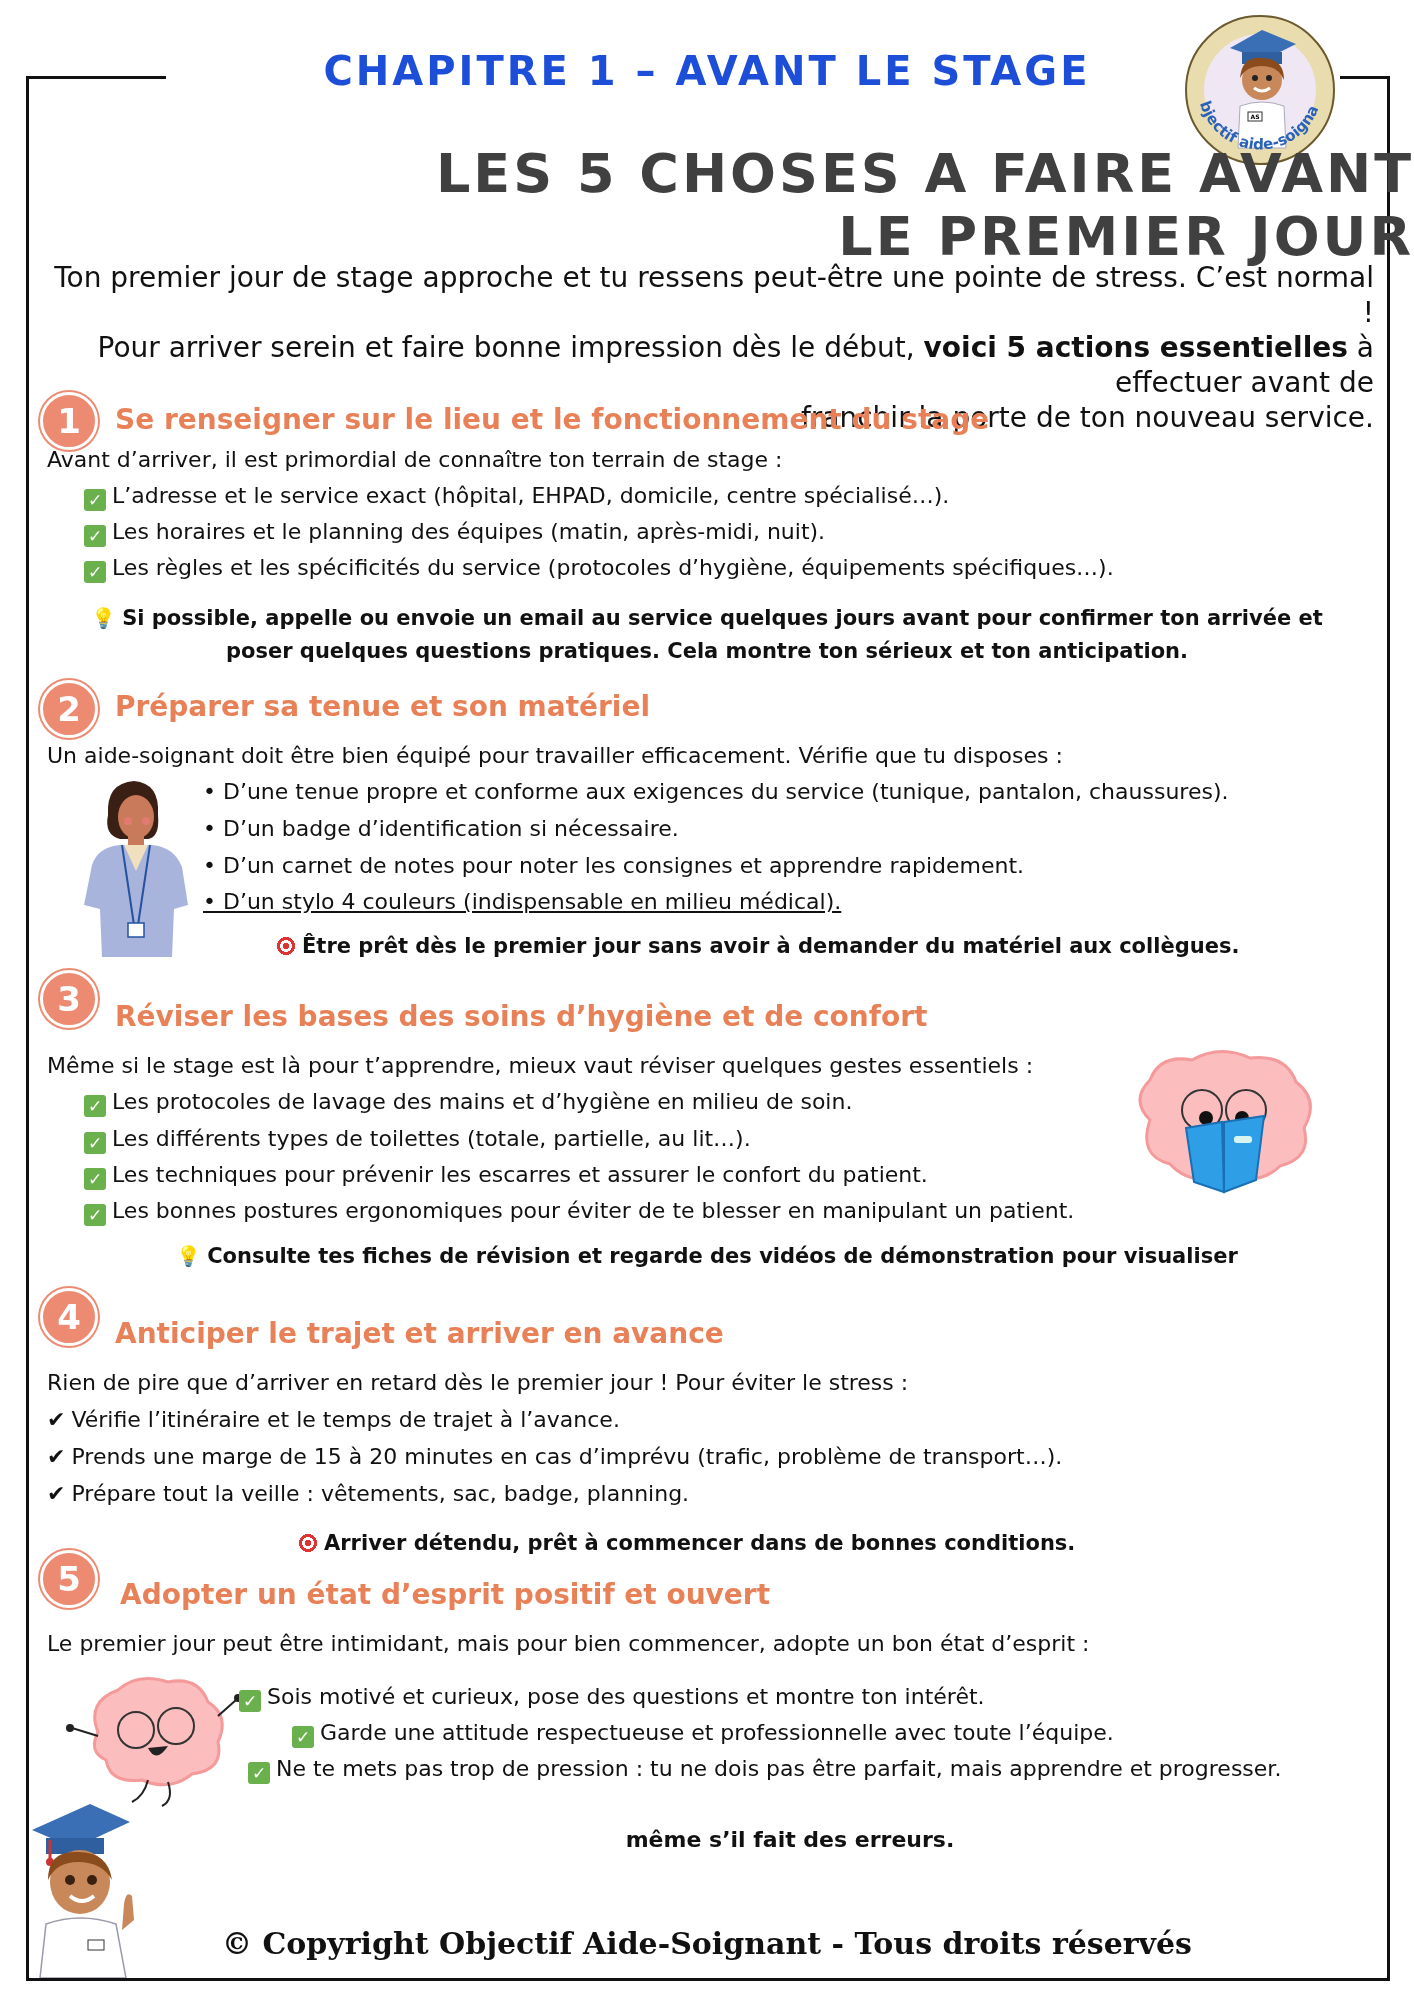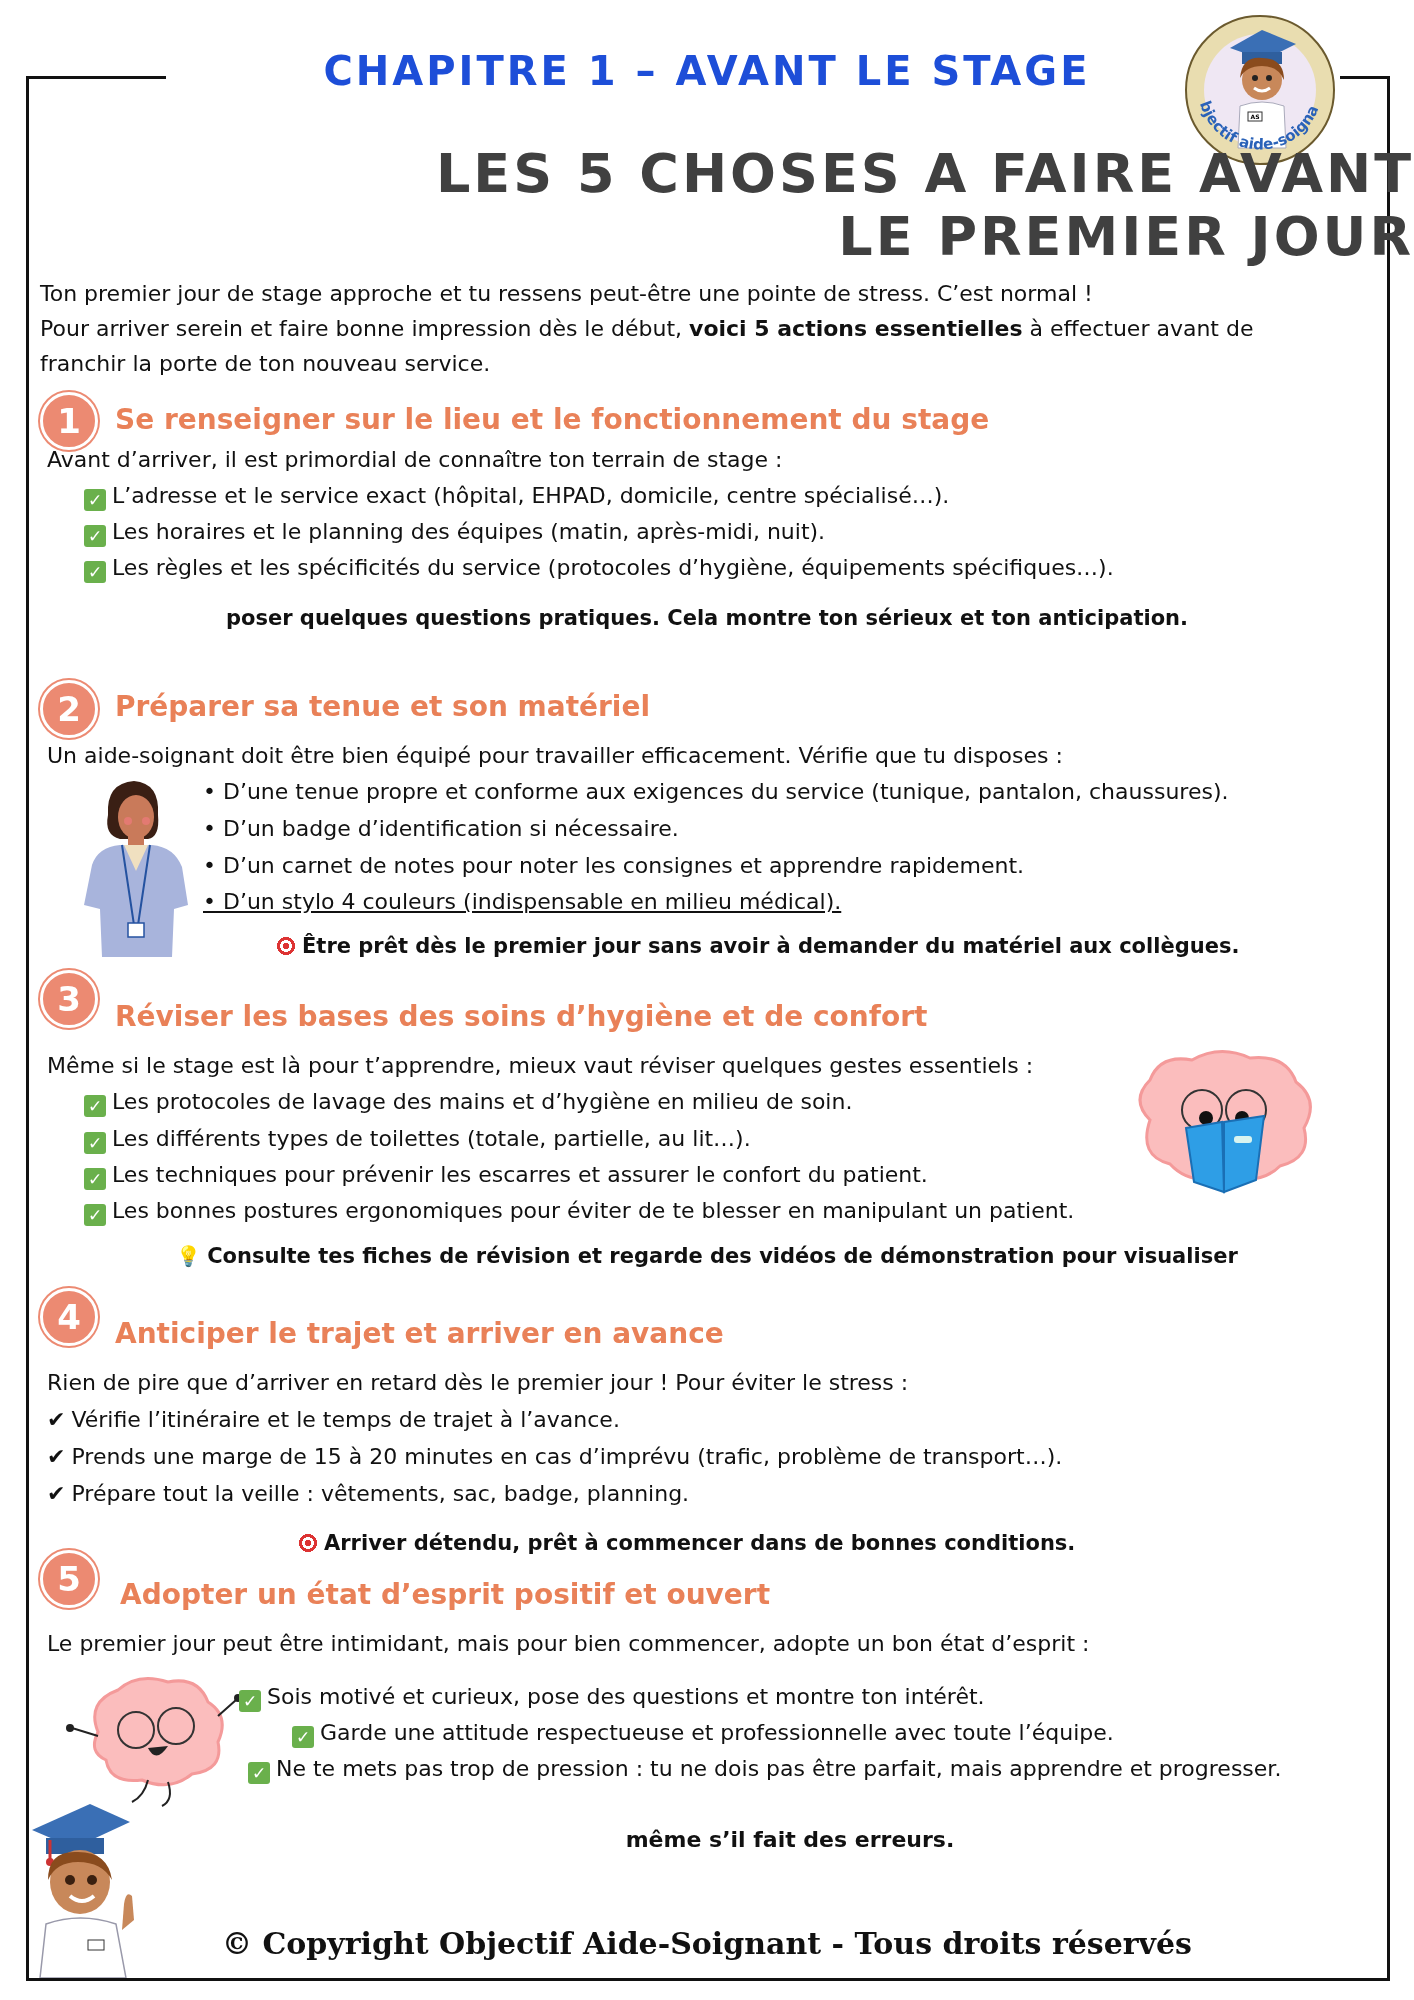--- a/index.html
+++ b/index.html
@@ -10,21 +10,21 @@
   .frame-top-l { left:26px; top:76px; width:140px; height:3px; background:#111; }
   .frame-top-r { left:1340px; top:76px; width:50px; height:3px; background:#111; }
   .frame-right { left:1387px; top:76px; width:3px; height:1905px; background:#111; }
   .frame-bottom { left:26px; top:1978px; width:1364px; height:3px; background:#111; }
 
   .chapter { left:0; width:1414px; top:48px; text-align:center; color:#1d4ed8;
              font-family:"DejaVu Sans", sans-serif; font-weight:bold; font-size:40px;
              letter-spacing:3px; }
   .title { left:0; width:1414px; text-align:right; color:#404040;
            font-family:"DejaVu Sans", sans-serif; font-weight:bold; font-size:54px; letter-spacing:3px; }
-  .intro { left:40px; width:1334px; text-align:left; font-size:22px; line-height:35px; top:276px; }
+  .intro { left:40px; width:1334px; text-align:right; font-size:28px; line-height:35px; top:260px; }
   .intro b { font-weight:bold; }
 
   .num { width:52px; height:52px; border-radius:50%; background:#ec8a72; border:3px solid #fff;
          box-shadow:0 0 0 2px #ec8a72; color:#fff; font-weight:bold; font-size:34px;
          display:flex; align-items:center; justify-content:center; }
   .sec-h { color:#e98158; font-weight:bold; font-size:28px; }
   .txt { font-size:22px; white-space:nowrap; }
   .tip { font-weight:bold; font-size:21px; text-align:center; line-height:33px; }
   .chk { display:inline-block; width:22px; height:22px; background:#6ab04c; border-radius:3px;
          color:#fff; font-size:17px; line-height:22px; text-align:center; margin-right:6px;
@@ -76,20 +76,21 @@
   <div>franchir la porte de ton nouveau service.</div>
 </div>
 
 <div class="abs num" style="left:40px;top:392px;">1</div>
 <div class="abs sec-h" style="left:115px;top:403px;">Se renseigner sur le lieu et le fonctionnement du stage</div>
 <div class="abs txt" style="left:47px;top:447px;">Avant d’arriver, il est primordial de connaître ton terrain de stage :</div>
 <div class="abs txt" style="left:84px;top:483px;"><span class="chk">✓</span><span>L’adresse et le service exact (hôpital, EHPAD, domicile, centre spécialisé…).</span></div>
 <div class="abs txt" style="left:84px;top:519px;"><span class="chk">✓</span><span>Les horaires et le planning des équipes (matin, après-midi, nuit).</span></div>
 <div class="abs txt" style="left:84px;top:555px;"><span class="chk">✓</span><span>Les règles et les spécificités du service (protocoles d’hygiène, équipements spécifiques…).</span></div>
 <div class="abs tip" style="left:40px;width:1334px;top:602px;">
+  <div><span class="bulb">💡</span><span>Si possible, appelle ou envoie un email au service quelques jours avant pour confirmer ton arrivée et</span></div>
   <div>poser quelques questions pratiques. Cela montre ton sérieux et ton anticipation.</div>
 </div>
 
 <div class="abs num" style="left:40px;top:680px;">2</div>
 <div class="abs sec-h" style="left:115px;top:690px;">Préparer sa tenue et son matériel</div>
 <div class="abs txt" style="left:47px;top:743px;">Un aide-soignant doit être bien équipé pour travailler efficacement. Vérifie que tu disposes :</div>
 <div class="abs" style="left:78px;top:775px;width:118px;height:182px;">
   <svg width="118" height="182" viewBox="0 0 118 182">
     <path d="M30 40 Q28 8 56 6 Q82 8 80 40 Q82 62 70 64 L42 64 Q26 60 30 40Z" fill="#3a1f14"></path>
     <ellipse cx="58" cy="42" rx="18" ry="22" fill="#c97a5a"></ellipse>

